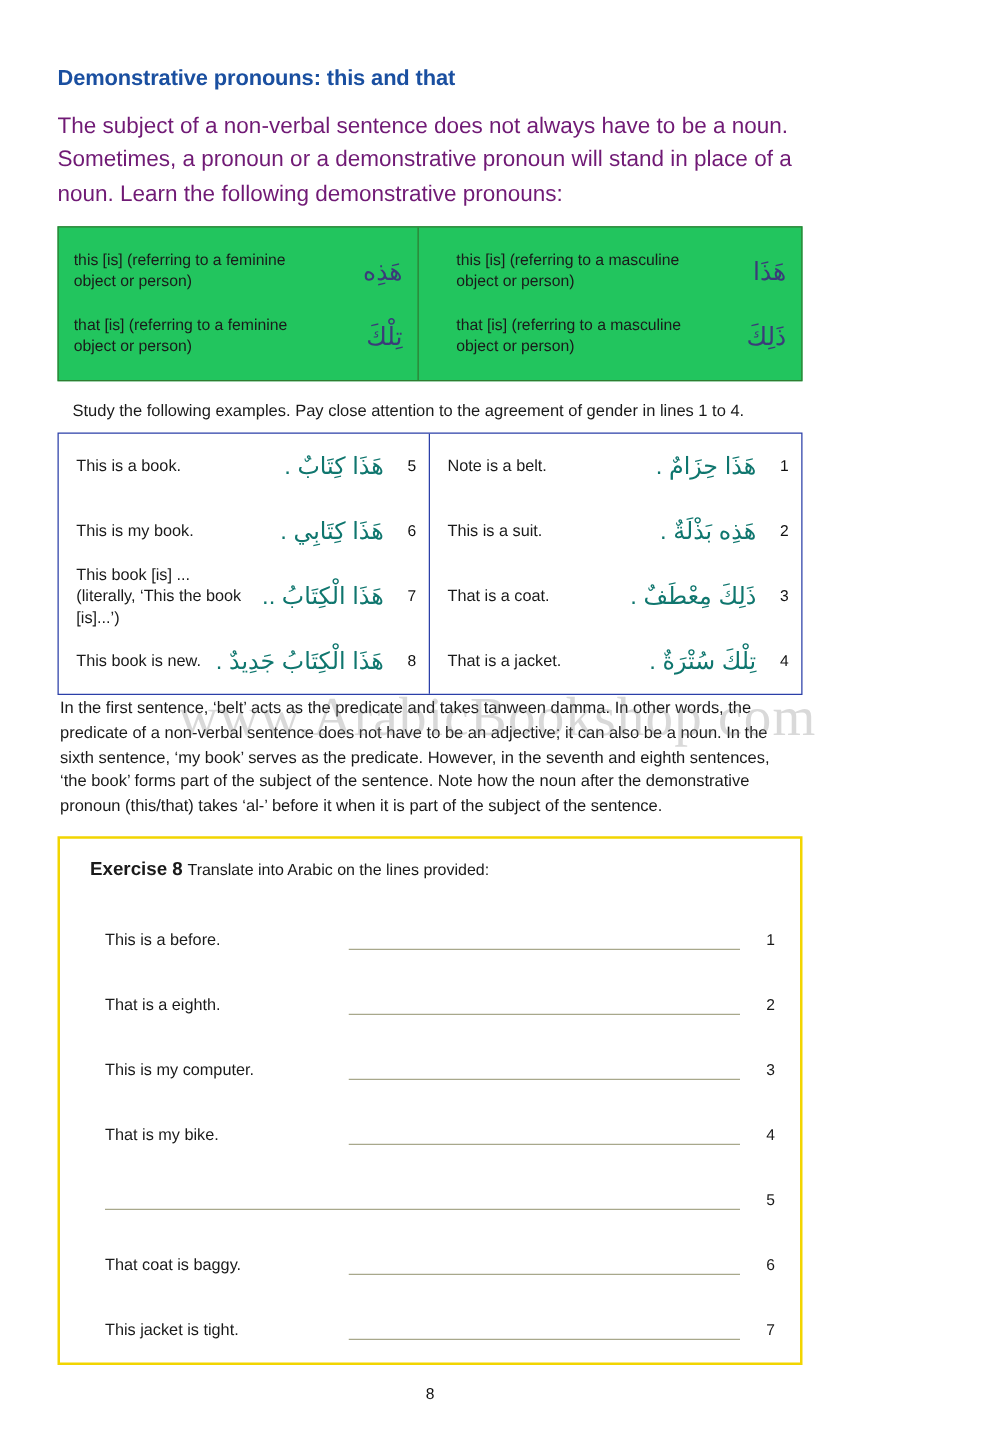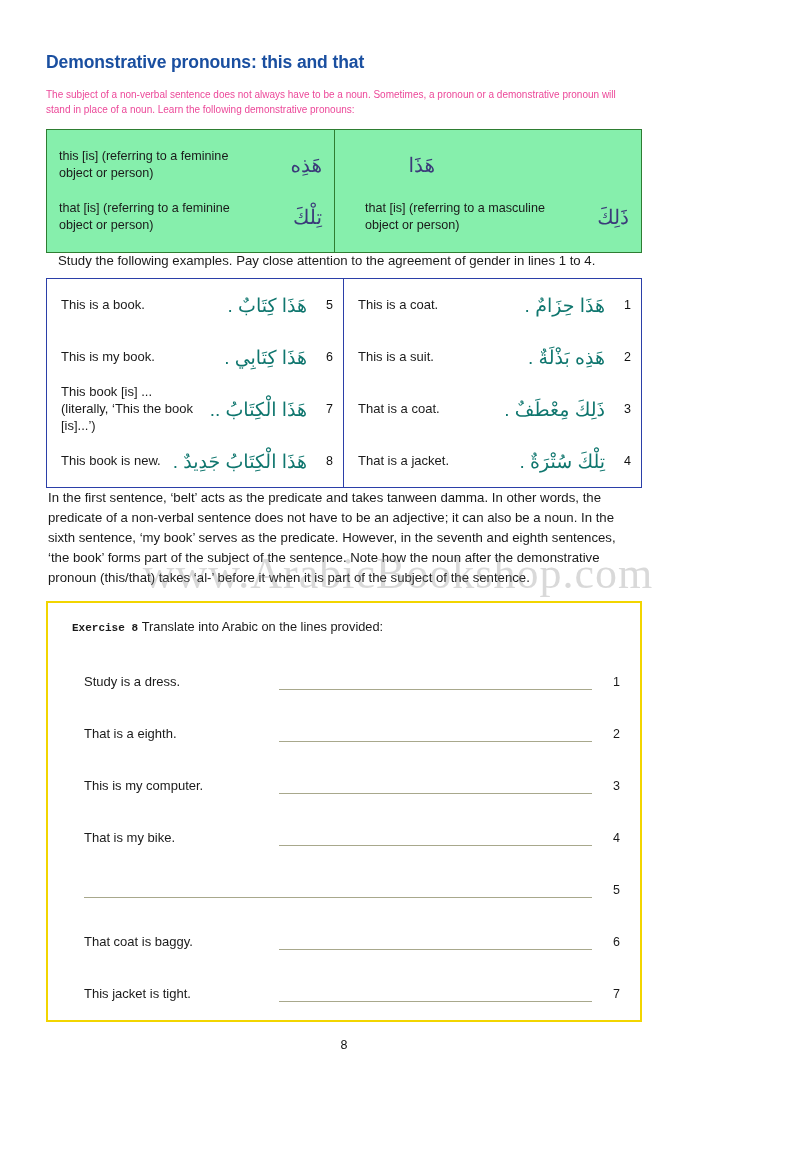--- a/index.html
+++ b/index.html
@@ -25,32 +25,32 @@
 
   h1.title {
     font-size: 17.5px;
     font-weight: bold;
     color: #1a4fa0;
     margin: 0 0 14px 0;
     letter-spacing: -0.1px;
   }
 
   p.intro {
-    font-size: 10px;
+    font-size: 18px;
     line-height: 1.52;
     margin: 0 0 12px 0;
-    color: #ec4899;
+    color: #701a75;
   }
 
   
   .green-box {
     border: 1.6px solid #2e7d32;
-    background: #86efac;
-    display: flex;
-    margin-bottom: 0;
+    background: #22c55e;
+    display: flex;
+    margin-bottom: 16px;
     gap: 18px;
   }
   .green-col {
     flex: 1 1 50%;
     box-sizing: border-box;
     padding: 9px 12px 9px 12px;
   }
   .green-col.left {
     border-right: 1.4px solid #2e7d32;
   }
@@ -130,21 +130,21 @@
   
   .yellow-box {
     border: 2px solid #f2d500;
     padding: 16px 18px 14px 18px;
     box-sizing: border-box;
   }
   .ex-head {
     font-size: 13.4px;
     margin: 0 0 8px 6px;
   }
-  .ex-head b { font-size: 11px; font-family: Liberation Mono, monospace; }
+  .ex-head b { font-size: 15px; }
   .ex-head span.sub { font-size: 12.8px; text-align: center; }
 
   .ex-line {
     display: flex;
     align-items: flex-end;
     height: 52px;
     padding: 0 2px 0 18px;
     box-sizing: border-box;
   }
   .ex-line .prompt {
@@ -203,20 +203,21 @@
         <div class="en">this [is] (referring to a feminine object or person)</div>
         <div class="ar plain">هَذِه</div>
       </div>
       <div class="green-row">
         <div class="en">that [is] (referring to a feminine object or person)</div>
         <div class="ar plain">تِلْكَ</div>
       </div>
     </div>
     <div class="green-col right">
       <div class="green-row">
+        <div class="en">this [is] (referring to a masculine object or person)</div>
         <div class="ar plain">هَذَا</div>
       </div>
       <div class="green-row">
         <div class="en">that [is] (referring to a masculine object or person)</div>
         <div class="ar plain">ذَلِكَ</div>
       </div>
     </div>
   </div>
 
   <p class="study">Study the following examples. Pay close attention to the agreement of gender in lines 1 to 4.</p>
@@ -239,21 +240,21 @@
         <div class="num">7</div>
       </div>
       <div class="ex-row">
         <div class="en">This book is new.</div>
         <div class="ar">هَذَا الْكِتَابُ جَدِيدٌ .</div>
         <div class="num">8</div>
       </div>
     </div>
     <div class="blue-col right">
       <div class="ex-row">
-        <div class="en">This is a coat.</div>
+        <div class="en">Note is a belt.</div>
         <div class="ar">هَذَا حِزَامٌ .</div>
         <div class="num">1</div>
       </div>
       <div class="ex-row">
         <div class="en">This is a suit.</div>
         <div class="ar">هَذِه بَذْلَةٌ .</div>
         <div class="num">2</div>
       </div>
       <div class="ex-row">
         <div class="en">That is a coat.</div>
@@ -270,21 +271,21 @@
 
   <p class="body-text">In the first sentence, ‘belt’ acts as the predicate and takes tanween damma. In other words, the predicate of a non-verbal sentence does not have to be an adjective; it can also be a noun. In the sixth sentence, ‘my book’ serves as the predicate. However, in the seventh and eighth sentences, ‘the book’ forms part of the subject of the sentence. Note how the noun after the demonstrative pronoun (this/that) takes ‘al-’ before it when it is part of the subject of the sentence.</p>
 
   <div class="yellow-box">
     <div class="ex-head">
       <b>Exercise 8</b>
       <span class="sub">Translate into Arabic on the lines provided:</span>
     </div>
 
     <div class="ex-line">
-      <div class="prompt">Study is a dress.</div>
+      <div class="prompt">This is a before.</div>
       <div class="rule"></div>
       <div class="num">1</div>
     </div>
     <div class="ex-line">
       <div class="prompt">That is a eighth.</div>
       <div class="rule"></div>
       <div class="num">2</div>
     </div>
     <div class="ex-line">
       <div class="prompt">This is my computer.</div>

